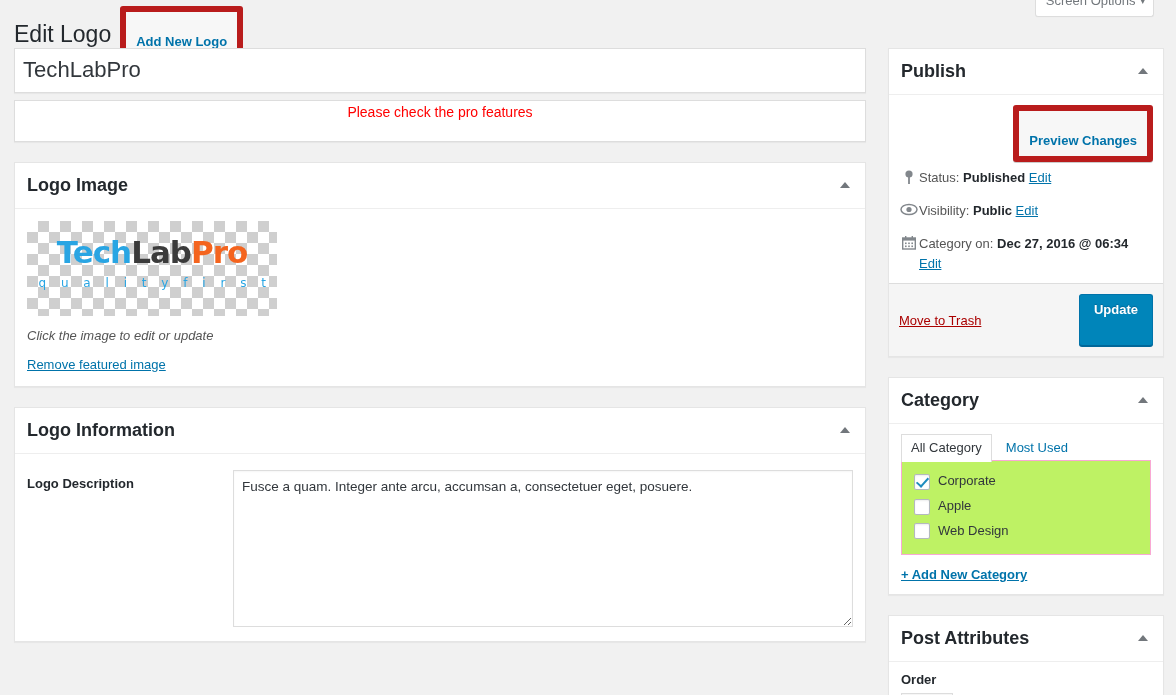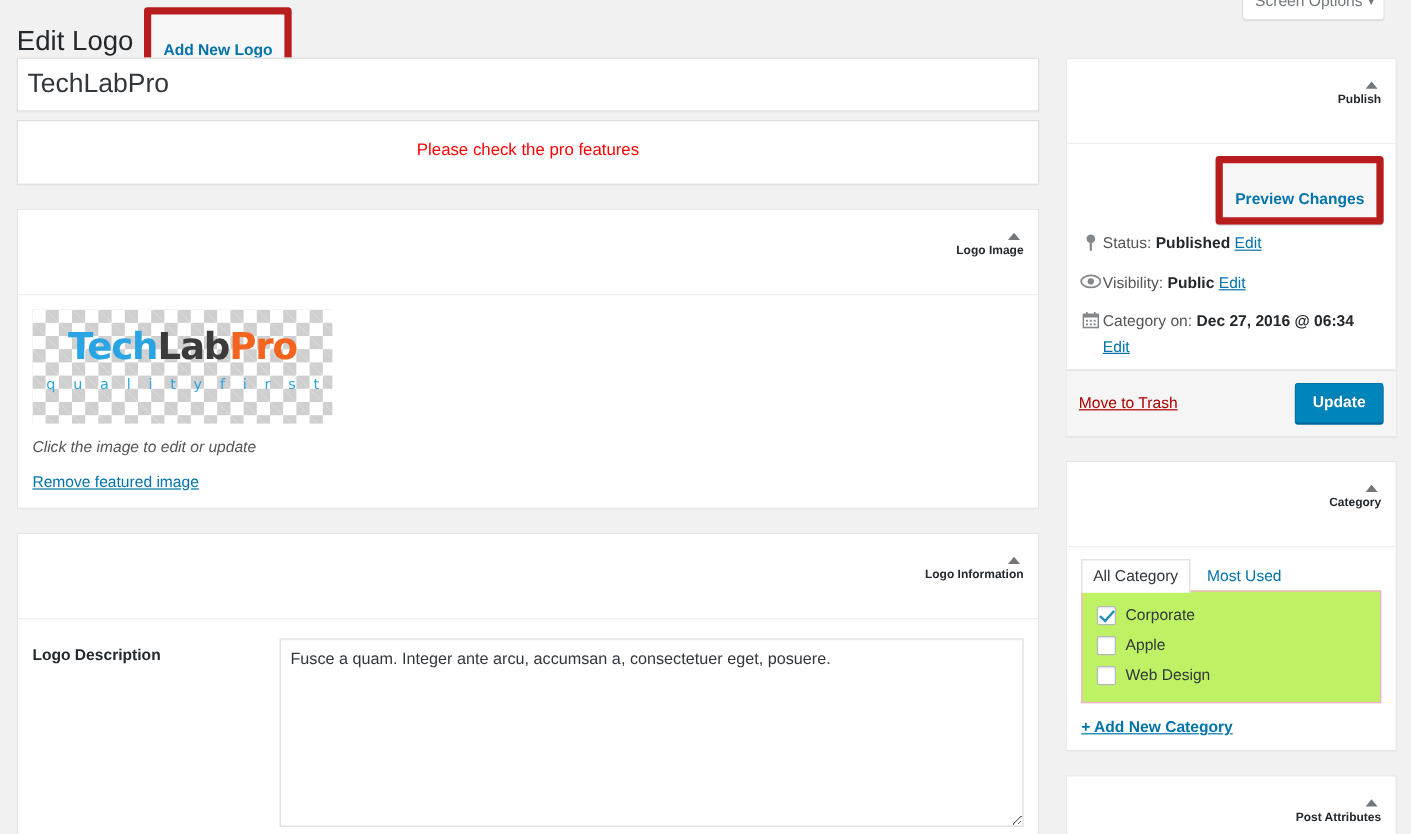--- a/index.html
+++ b/index.html
@@ -98,48 +98,47 @@
     padding: 3px 0;
     background: transparent;
   }
 
   
   .pro-box {
     background: #fff;
     border: 1px solid #ddd;
     box-shadow: 0 1px 1px rgba(0,0,0,.04);
     margin-top: 7px;
-    padding: 14px 10px 18px;
+    padding: 2px 10px 18px;
     text-align: center;
   }
   .pro-msg {
     color: #ff0000;
     font-size: 14px;
     line-height: 1.4;
   }
 
   
   .postbox {
     background: #fff;
     border: 1px solid #e5e5e5;
     box-shadow: 0 1px 1px rgba(0,0,0,.04);
     margin-bottom: 20px;
     position: relative;
   }
   .postbox > .hndle {
     margin: 0;
-    padding: 28px 12px;
-    font-size: 10px;
+    padding: 10px 12px;
+    font-size: 18px;
     font-weight: bold;
     color: #23282d;
     line-height: 1.4;
     border-bottom: 1px solid #eee;
     cursor: move;
     user-select: none;
-    text-align: right;
   }
   .handlediv {
     position: absolute;
     top: 4px; right: 2px;
     width: 36px; height: 36px;
     border: 0; background: none;
     cursor: pointer;
     padding: 0;
   }
   .toggle-arrow {
@@ -273,21 +272,21 @@
     cursor: pointer;
   }
   .btn-primary {
     background: #0085ba;
     border: 1px solid #0073aa;
     border-bottom-color: #006799;
     border-radius: 3px;
     color: #fff;
     font-size: 13px;
     font-weight: 600;
-    padding: 5px 14px 6px;
+    padding: 5px 14px 24px;
     cursor: pointer;
     line-height: 1.6;
     box-shadow: 0 1px 0 #006799;
     text-shadow: 0 -1px 1px #006799;
   }
 
   
   #categorydiv .inside { padding: 10px 12px 12px; }
   .cat-tabs {
     display: flex;

